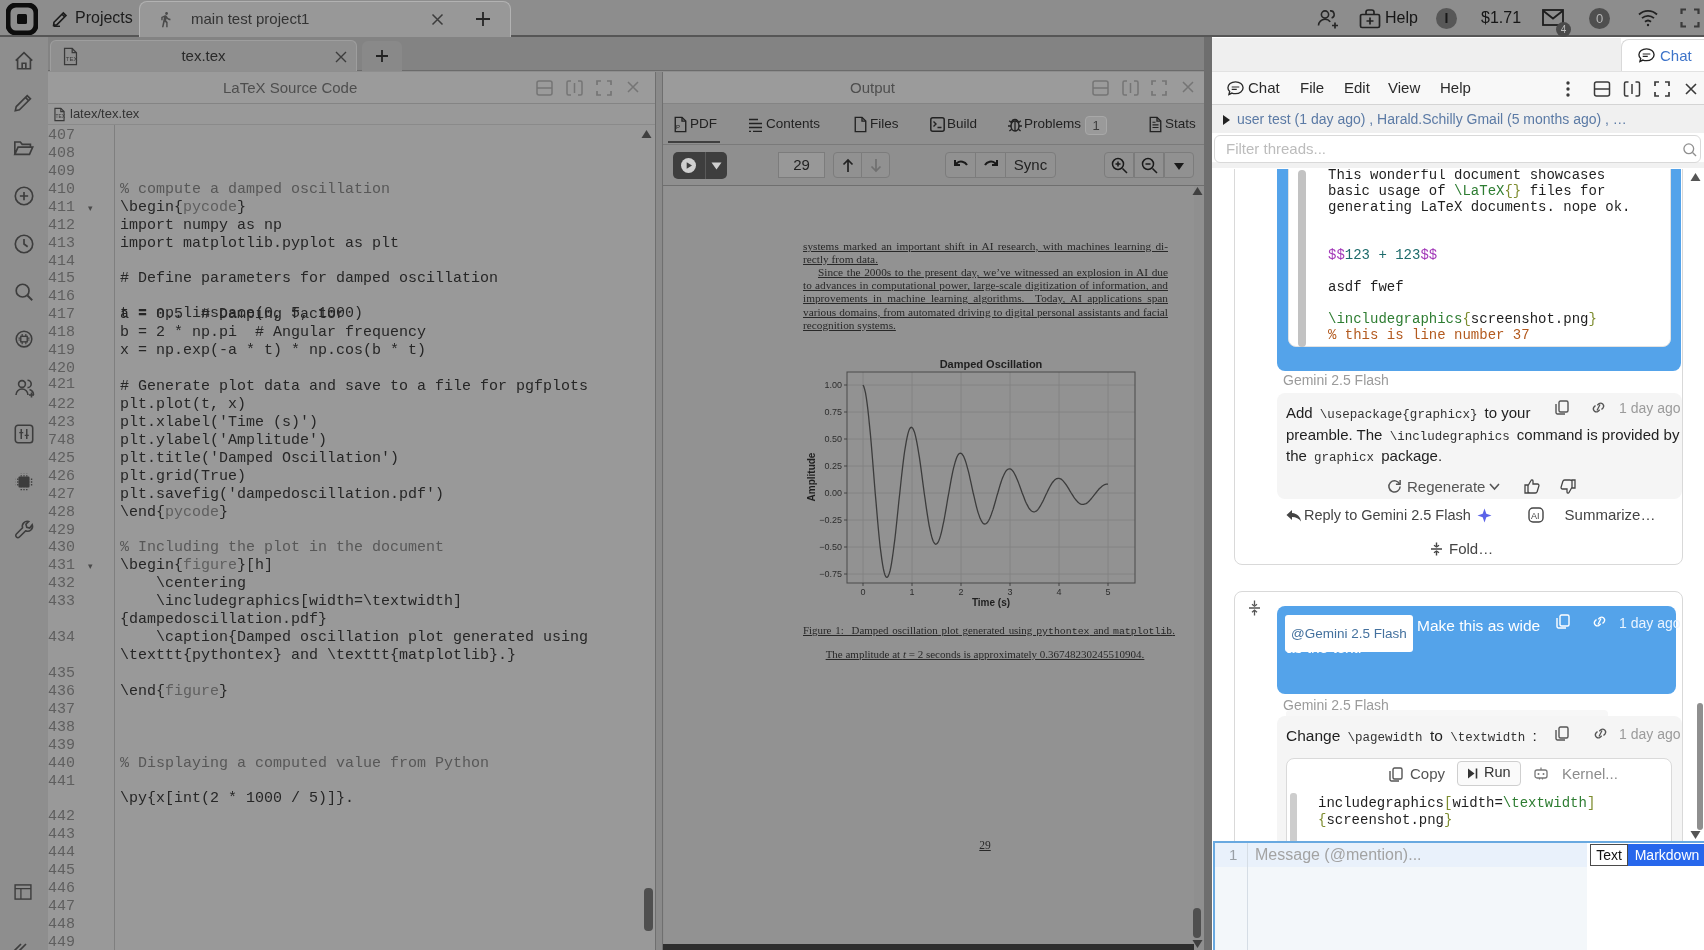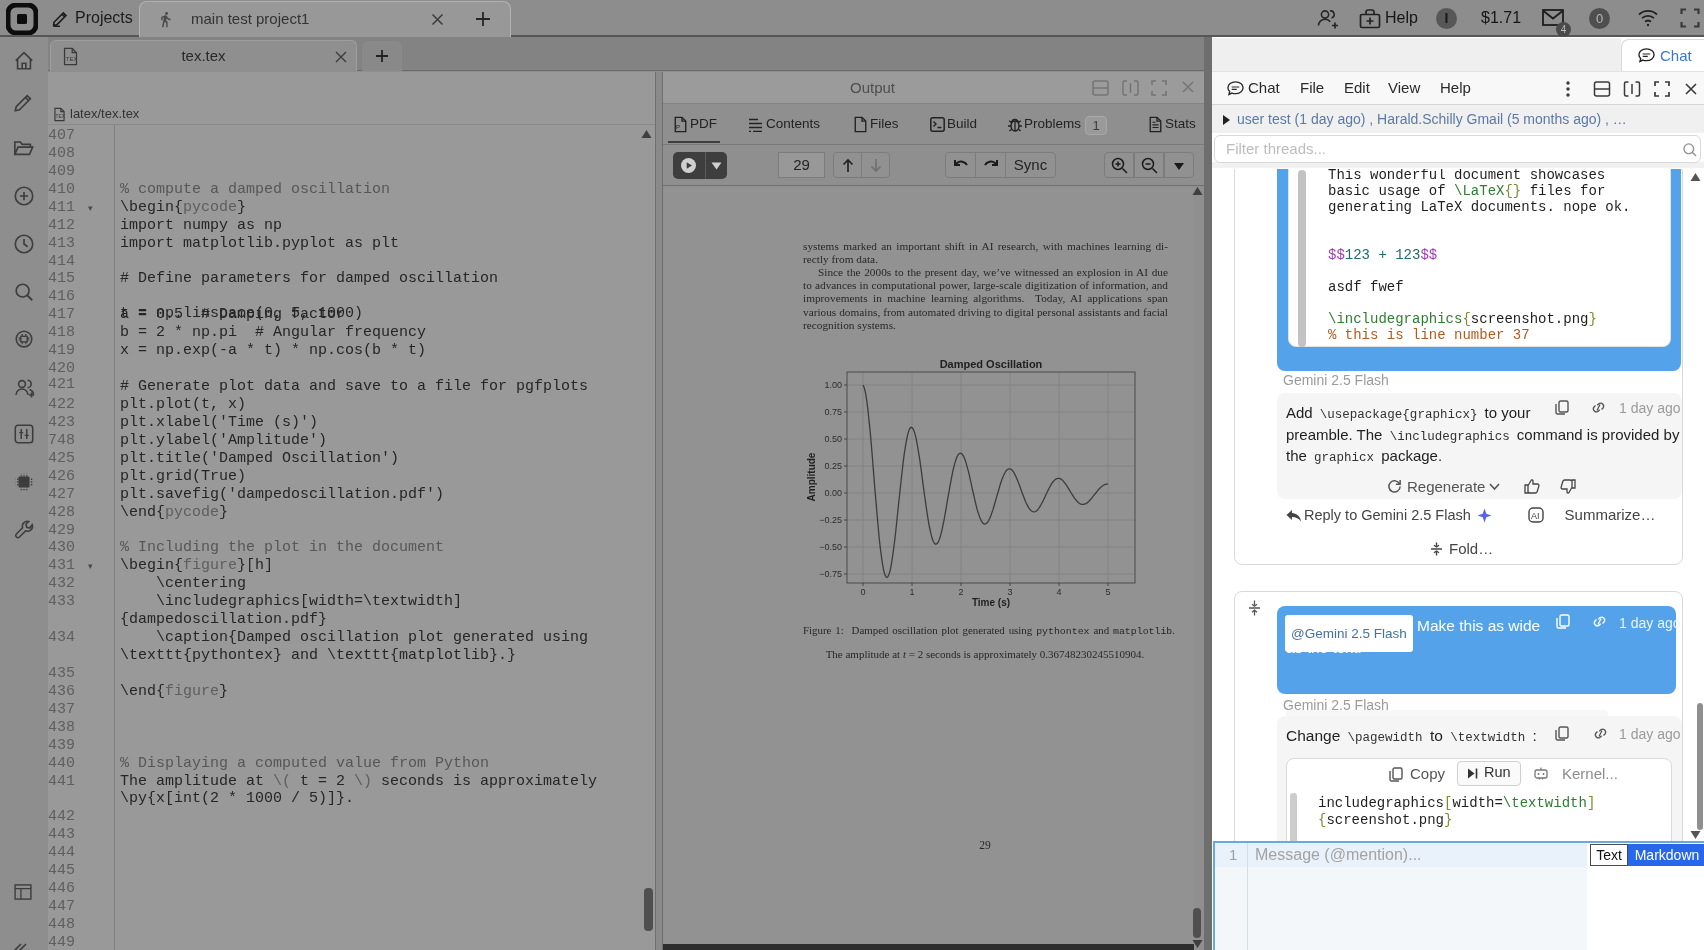--- a/index.html
+++ b/index.html
@@ -1,20 +1,20 @@
 <!DOCTYPE html>
 <html><head>
 <meta charset="utf-8">
 <style>
   html,body{margin:0;padding:0;}
   body{width:1704px;height:950px;overflow:hidden;font-family:"Liberation Sans",sans-serif;}
   #root{position:relative;width:1704px;height:950px;background:#8e8e8e;overflow:hidden;}
   .abs{position:absolute;}
   .mono{font-family:"Liberation Mono",monospace;}
-  .serif{font-family:"Liberation Serif",serif;}
+  .serif{font-family:"Liberation Serif",serif;text-decoration:underline;}
   
   #topbar{position:absolute;left:0;top:0;width:1704px;height:37px;background:#8d8d8d;border-bottom:2px solid #565656;box-sizing:border-box;}
   
   #sidebar{position:absolute;left:0;top:37px;width:48px;height:913px;background:#8e8e8e;}
   #sidebar svg{position:absolute;left:13px;}
   
   #filetabs{position:absolute;left:48px;top:37px;width:1156px;height:34px;background:#838383;border-bottom:1px solid #6b6b6b;box-sizing:border-box;}
   
   #epanel{position:absolute;left:48px;top:72px;width:607px;height:878px;background:#999999;}
   .ptitle{position:absolute;left:0;top:0;right:0;height:32px;background:#9b9b9b;border-bottom:1px solid #848484;box-sizing:border-box;}
@@ -175,20 +175,37 @@
           <path d="M1 1 11 11M11 1 1 11" stroke="#3c3c3c" stroke-width="1.4"></path>
         </svg>
     </div>
     <div class="abs" style="left:314px;top:4px;width:40px;height:30px;background:#898989;border-radius:6px 6px 0 0;">
       <svg class="abs" style="left:13px;top:8px" width="14" height="14" viewBox="0 0 14 14">
           <path d="M7 1v12M1 7h12" stroke="#222" stroke-width="1.8"></path>
         </svg>
     </div>
   </div>
   <div id="epanel">
+    <div class="ptitle">
+      <div class="t" style="left:175px;">LaTeX Source Code</div>
+      <svg class="wctl" style="left:488px" width="17" height="16" viewBox="0 0 17 16">
+          <rect x="1" y="1" width="15" height="14" rx="2" fill="none" stroke="#757575" stroke-width="1.5"></rect>
+          <path d="M1 8h15" stroke="#757575" stroke-width="1.5"></path>
+        </svg>
+      <svg class="wctl" style="left:518px" width="17" height="16" viewBox="0 0 17 16">
+          <path d="M5 1H2.5A1.5 1.5 0 0 0 1 2.5v11A1.5 1.5 0 0 0 2.5 15H5 M12 1h2.5A1.5 1.5 0 0 1 16 2.5v11a1.5 1.5 0 0 1-1.5 1.5H12" fill="none" stroke="#757575" stroke-width="1.5"></path>
+          <path d="M8.5 3v10" stroke="#757575" stroke-width="1.5"></path>
+        </svg>
+      <svg class="wctl" style="left:548px" width="16" height="16" viewBox="0 0 16 16">
+          <path d="M1 5V1h4 M11 1h4v4 M15 11v4h-4 M5 15H1v-4" fill="none" stroke="#757575" stroke-width="1.7"></path>
+        </svg>
+      <svg class="wctl" style="left:578px" width="14" height="14" viewBox="0 0 14 14">
+          <path d="M2 2 12 12M12 2 2 12" stroke="#757575" stroke-width="1.5"></path>
+        </svg>
+    </div>
     <div id="pathbar">
       <svg class="abs" style="left:5px;top:3px" width="13" height="15" viewBox="0 0 20 22">
           <path d="M3 1.5h9l5 5V20.5H3z" fill="none" stroke="#3a3a3a" stroke-width="1.8"></path>
           <path d="M12 1.5v5h5" fill="none" stroke="#3a3a3a" stroke-width="1.8"></path>
           <text x="4" y="16.5" font-size="7.5" fill="#3a3a3a" font-family="Liberation Sans">TEX</text>
         </svg>
       <div class="abs" style="left:22px;top:2px;">latex/tex.tex</div>
     </div>
     <div id="code">
       <div class="abs" style="left:66px;top:0;width:1px;height:878px;background:#7f7f7f;"></div>
@@ -248,21 +265,20 @@
       <div class="cl" style="top:522.0px">\texttt{pythontex} and \texttt{matplotlib}.}</div>
       <div class="ln" style="top:539.9px">435</div>
       <div class="ln" style="top:557.8px">436</div>
       <div class="cl" style="top:557.8px">\end{<span class="cg">figure</span>}</div>
       <div class="ln" style="top:575.8px">437</div>
       <div class="ln" style="top:593.7px">438</div>
       <div class="ln" style="top:611.6px">439</div>
       <div class="ln" style="top:629.5px">440</div>
       <div class="cl" style="top:629.5px"><span class="cm">% Displaying a computed value from Python</span></div>
       <div class="ln" style="top:647.5px">441</div>
-      <div class="cl" style="top:647.5px">The amplitude at <span class="cg">\(</span> t = 2 <span class="cg">\)</span> seconds is approximately</div>
       <div class="cl" style="top:665.4px">\py{x[int(2 * 1000 / 5)]}.</div>
       <div class="ln" style="top:683.3px">442</div>
       <div class="ln" style="top:701.3px">443</div>
       <div class="ln" style="top:719.2px">444</div>
       <div class="ln" style="top:737.1px">445</div>
       <div class="ln" style="top:755.1px">446</div>
       <div class="ln" style="top:773.0px">447</div>
       <div class="ln" style="top:790.9px">448</div>
       <div class="ln" style="top:808.9px">449</div>
       <svg class="abs" style="left:593px;top:4px" width="11" height="10" viewBox="0 0 11 10">

